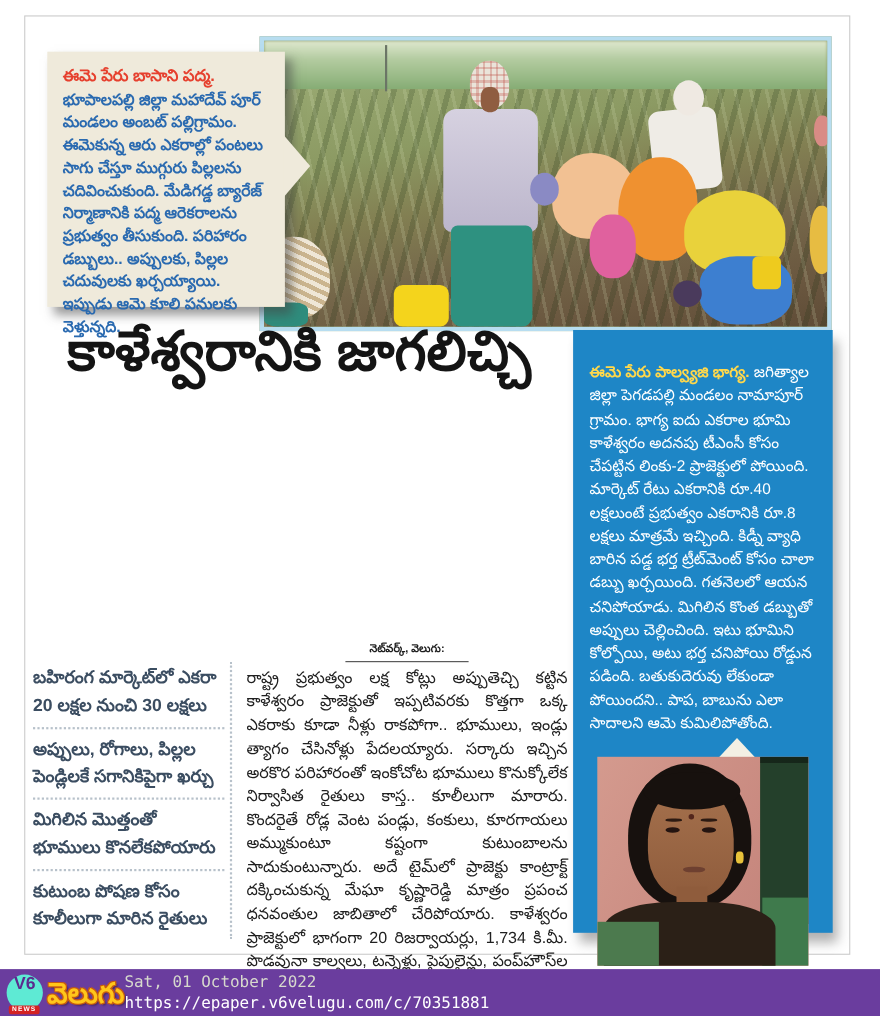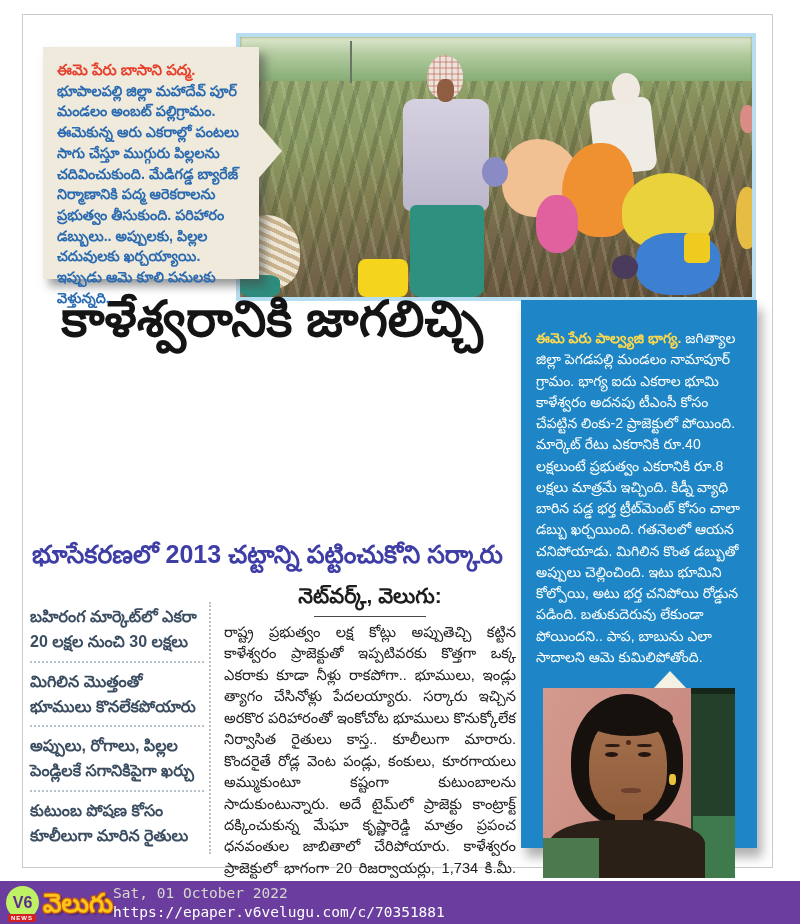--- a/index.html
+++ b/index.html
@@ -64,21 +64,21 @@
 
   
   .left-col{position:absolute;left:30px;top:598px;width:174px;}
   .point{font-size:16px;font-weight:700;color:#3b4d61;line-height:1.58;padding:6px 0;
          border-bottom:2px dotted #b7c1ca;}
   .point:last-child{border-bottom:none;}
   .v-divider{position:absolute;left:209px;top:602px;height:252px;border-left:2px dotted #b7c1ca;}
 
   
   .mid-col{position:absolute;left:224px;top:584px;width:292px;}
-  .dateline{text-align:center;font-size:21px;font-weight:800;color:#1d1d1d;}
+  .dateline{text-align:center;font-size:10px;font-weight:800;color:#1d1d1d;}
   .date-rule{width:112px;height:1px;background:#4a4a4a;margin:3px auto 5px;}
   .article-body{font-size:14.6px;line-height:1.47;color:#202020;text-align:justify;}
 
   
   .sidebar{position:absolute;left:521px;top:300px;width:236px;height:548px;background:#1e86c6;
            padding:28px 15px 14px;box-sizing:border-box;color:#fff;
            box-shadow:5px 9px 10px rgba(80,80,80,.45);z-index:3;}
   .sidebar-text{font-size:14px;line-height:1.52;text-align:left;}
   .sidebar-lead{color:#ffd84b;font-weight:800;}
   .portrait-wrap{position:relative;margin:20px auto 0;width:192px;}
@@ -102,22 +102,22 @@
   .pw-ear{position:absolute;left:126px;top:86px;width:7px;height:11px;background:#e8c23a;border-radius:40%;}
   .pw-neck{position:absolute;left:72px;top:118px;width:28px;height:22px;background:#8f5c3c;}
   .pw-shoulders{position:absolute;left:6px;top:132px;width:156px;height:60px;background:#2b2017;
             border-radius:40% 40% 0 0;}
   .pw-sari{position:absolute;left:0;top:150px;width:56px;height:42px;background:#4c7a4e;}
 
   
   .footer{position:absolute;left:0;top:881px;width:800px;height:43px;background:#6a3d9e;
           display:flex;align-items:center;}
   .logo{display:flex;align-items:center;margin-left:6px;}
-  .v6-badge{position:relative;width:33px;height:33px;border-radius:50%;background:#bef264;
-          color:#5b2b8e;font-weight:800;font-size:16px;display:flex;align-items:center;justify-content:center;}
+  .v6-badge{position:relative;width:33px;height:33px;border-radius:50%;background:#5eead4;
+          color:#5b2b8e;font-weight:800;font-size:16px;display:flex;align-items:flex-start;justify-content:center;}
   .v6-news{position:absolute;left:2px;bottom:-3px;background:#d42222;color:#fff;font-size:6px;
           font-weight:700;padding:1px 3px;letter-spacing:1px;border-radius:2px;}
   .wordmark{margin-left:4px;font-size:26px;font-weight:800;color:#ffc61a;line-height:1;
           text-shadow:1px 1px 0 #c75b12,-1px 1px 0 #c75b12,1px -1px 0 #c75b12,-1px -1px 0 #c75b12,2px 2px 2px rgba(0,0,0,.4);}
   .footer-info{font-family:"DejaVu Sans Mono", monospace;color:#d7d9cd;
           font-size:14.5px;line-height:1.3;}
   .footer-url{color:#ffffff;text-decoration:none;text-align:center;}
 </style>
 </head>
 <body>
@@ -154,26 +154,25 @@
 
   <div class="callout">
     <div class="callout-arrow"></div>
     <div class="callout-body">
       <span class="callout-lead">ఈమె పేరు బాసాని పద్మ.</span>
       <span>భూపాలపల్లి జిల్లా మహాదేవ్ పూర్ మండలం అంబట్ పల్లిగ్రామం. ఈమెకున్న ఆరు ఎకరాల్లో పంటలు సాగు చేస్తూ ముగ్గురు పిల్లలను చదివించుకుంది. మేడిగడ్డ బ్యారేజ్ నిర్మాణానికి పద్మ ఆరెకరాలను ప్రభుత్వం తీసుకుంది. పరిహారం డబ్బులు.. అప్పులకు, పిల్లల చదువులకు ఖర్చయ్యాయి. ఇప్పుడు ఆమె కూలి పనులకు వెళ్తున్నది.</span>
     </div>
   </div>
 
   <div class="kicker">కాళేశ్వరానికి జాగలిచ్చి</div>
-  <div class="subhead">భూసేకరణలో 2013 చట్టాన్ని పట్టించుకోని సర్కారు</div>
 
   <div class="left-col">
     <div class="point">బహిరంగ మార్కెట్‌లో ఎకరా 20 లక్షల నుంచి 30 లక్షలు</div>
+    <div class="point">అప్పులు, రోగాలు, పిల్లల పెండ్లిలకే సగానికిపైగా ఖర్చు</div>
     <div class="point">మిగిలిన మొత్తంతో భూములు కొనలేకపోయారు</div>
-    <div class="point">అప్పులు, రోగాలు, పిల్లల పెండ్లిలకే సగానికిపైగా ఖర్చు</div>
     <div class="point">కుటుంబ పోషణ కోసం కూలీలుగా మారిన రైతులు</div>
   </div>
   <div class="v-divider"></div>
 
   <div class="mid-col">
     <div class="dateline">నెట్‌వర్క్, వెలుగు:</div>
     <div class="date-rule"></div>
     <div class="article-body">రాష్ట్ర ప్రభుత్వం లక్ష కోట్లు అప్పుతెచ్చి కట్టిన కాళేశ్వరం ప్రాజెక్టుతో ఇప్పటివరకు కొత్తగా ఒక్క ఎకరాకు కూడా నీళ్లు రాకపోగా.. భూములు, ఇండ్లు త్యాగం చేసినోళ్లు పేదలయ్యారు. సర్కారు ఇచ్చిన అరకొర పరిహారంతో ఇంకోచోట భూములు కొనుక్కోలేక నిర్వాసిత రైతులు కాస్త.. కూలీలుగా మారారు. కొందరైతే రోడ్ల వెంట పండ్లు, కంకులు, కూరగాయలు అమ్ముకుంటూ కష్టంగా కుటుంబాలను సాదుకుంటున్నారు. అదే టైమ్‌లో ప్రాజెక్టు కాంట్రాక్ట్ దక్కించుకున్న మేఘా కృష్ణారెడ్డి మాత్రం ప్రపంచ ధనవంతుల జాబితాలో చేరిపోయారు. కాళేశ్వరం ప్రాజెక్టులో భాగంగా 20 రిజర్వాయర్లు, 1,734 కి.మీ. పొడవునా కాల్వలు, టన్నెళ్లు, పైపులైన్లు, పంప్‌హౌస్‌ల నిర్మాణం కోసం 79,236 ఎకరాలు అవసరమని అప్పట్లో సర్కారు ప్రకటించింది.</div>
 
   </div>

